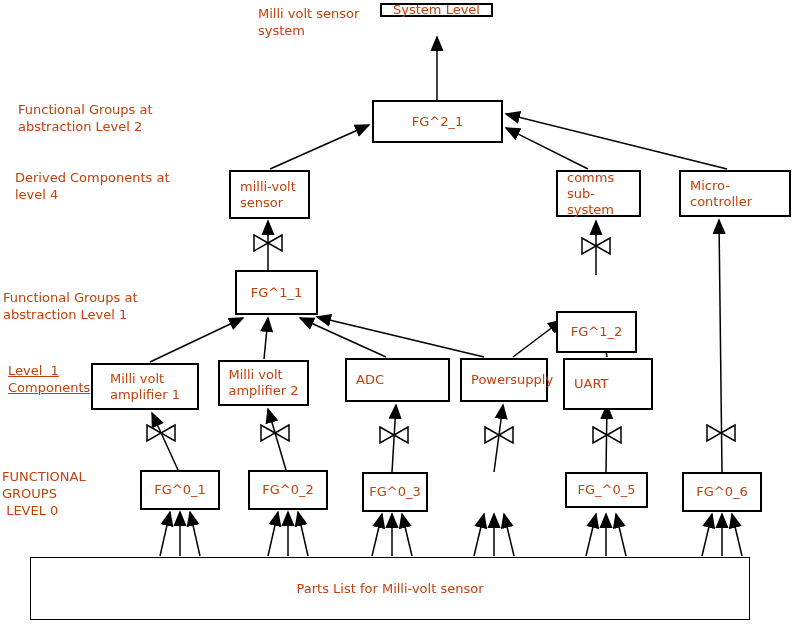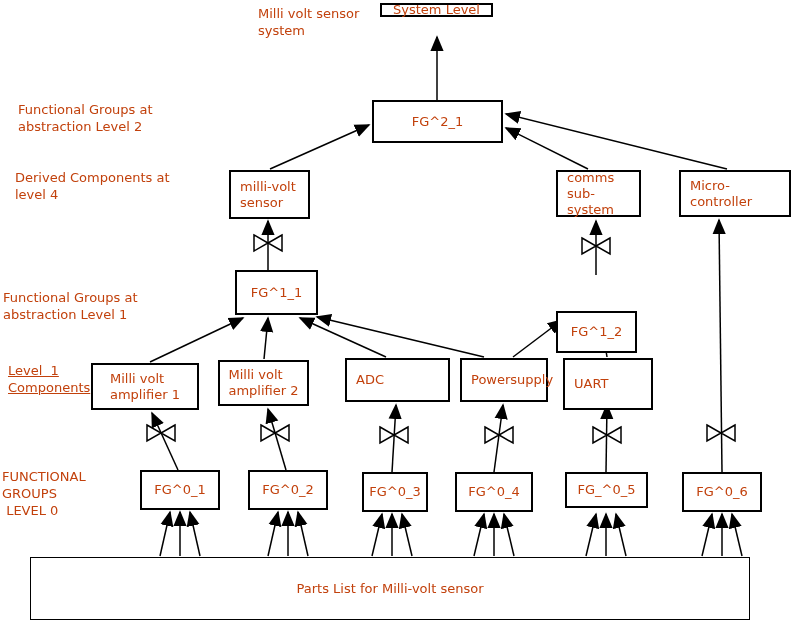--- a/index.html
+++ b/index.html
@@ -150,19 +150,18 @@
 amplifier 1</div>
   <div class="box leftlines" style="left:218px; top:360px; width:91px;  height:46px;">Milli volt
 amplifier 2</div>
   <div class="box left" style="left:345px; top:358px; width:105px; height:44px;">ADC</div>
   <div class="box left" style="left:460px; top:358px; width:88px;  height:44px;">Powersupply</div>
   <div class="box left" style="left:563px; top:358px; width:90px;  height:52px;">UART</div>
 
   <div class="box" style="left:140px; top:470px; width:80px; height:40px;">FG^0_1</div>
   <div class="box" style="left:248px; top:470px; width:80px; height:40px;">FG^0_2</div>
   <div class="box" style="left:352px; top:472px; width:66px; height:40px;margin-left:10px;">FG^0_3</div>
-  <div class="box" style="left:455px; top:472px; width:78px; height:40px;">FG^0_4</div>
   <div class="box" style="left:565px; top:472px; width:83px; height:36px;">FG_^0_5</div>
   <div class="box" style="left:682px; top:472px; width:80px; height:40px;">FG^0_6</div>
 
   <div class="box thin" style="left:30px; top:557px; width:720px; height:63px;">Parts List for Milli-volt sensor</div>
 
 </div>
 
 </body></html>

